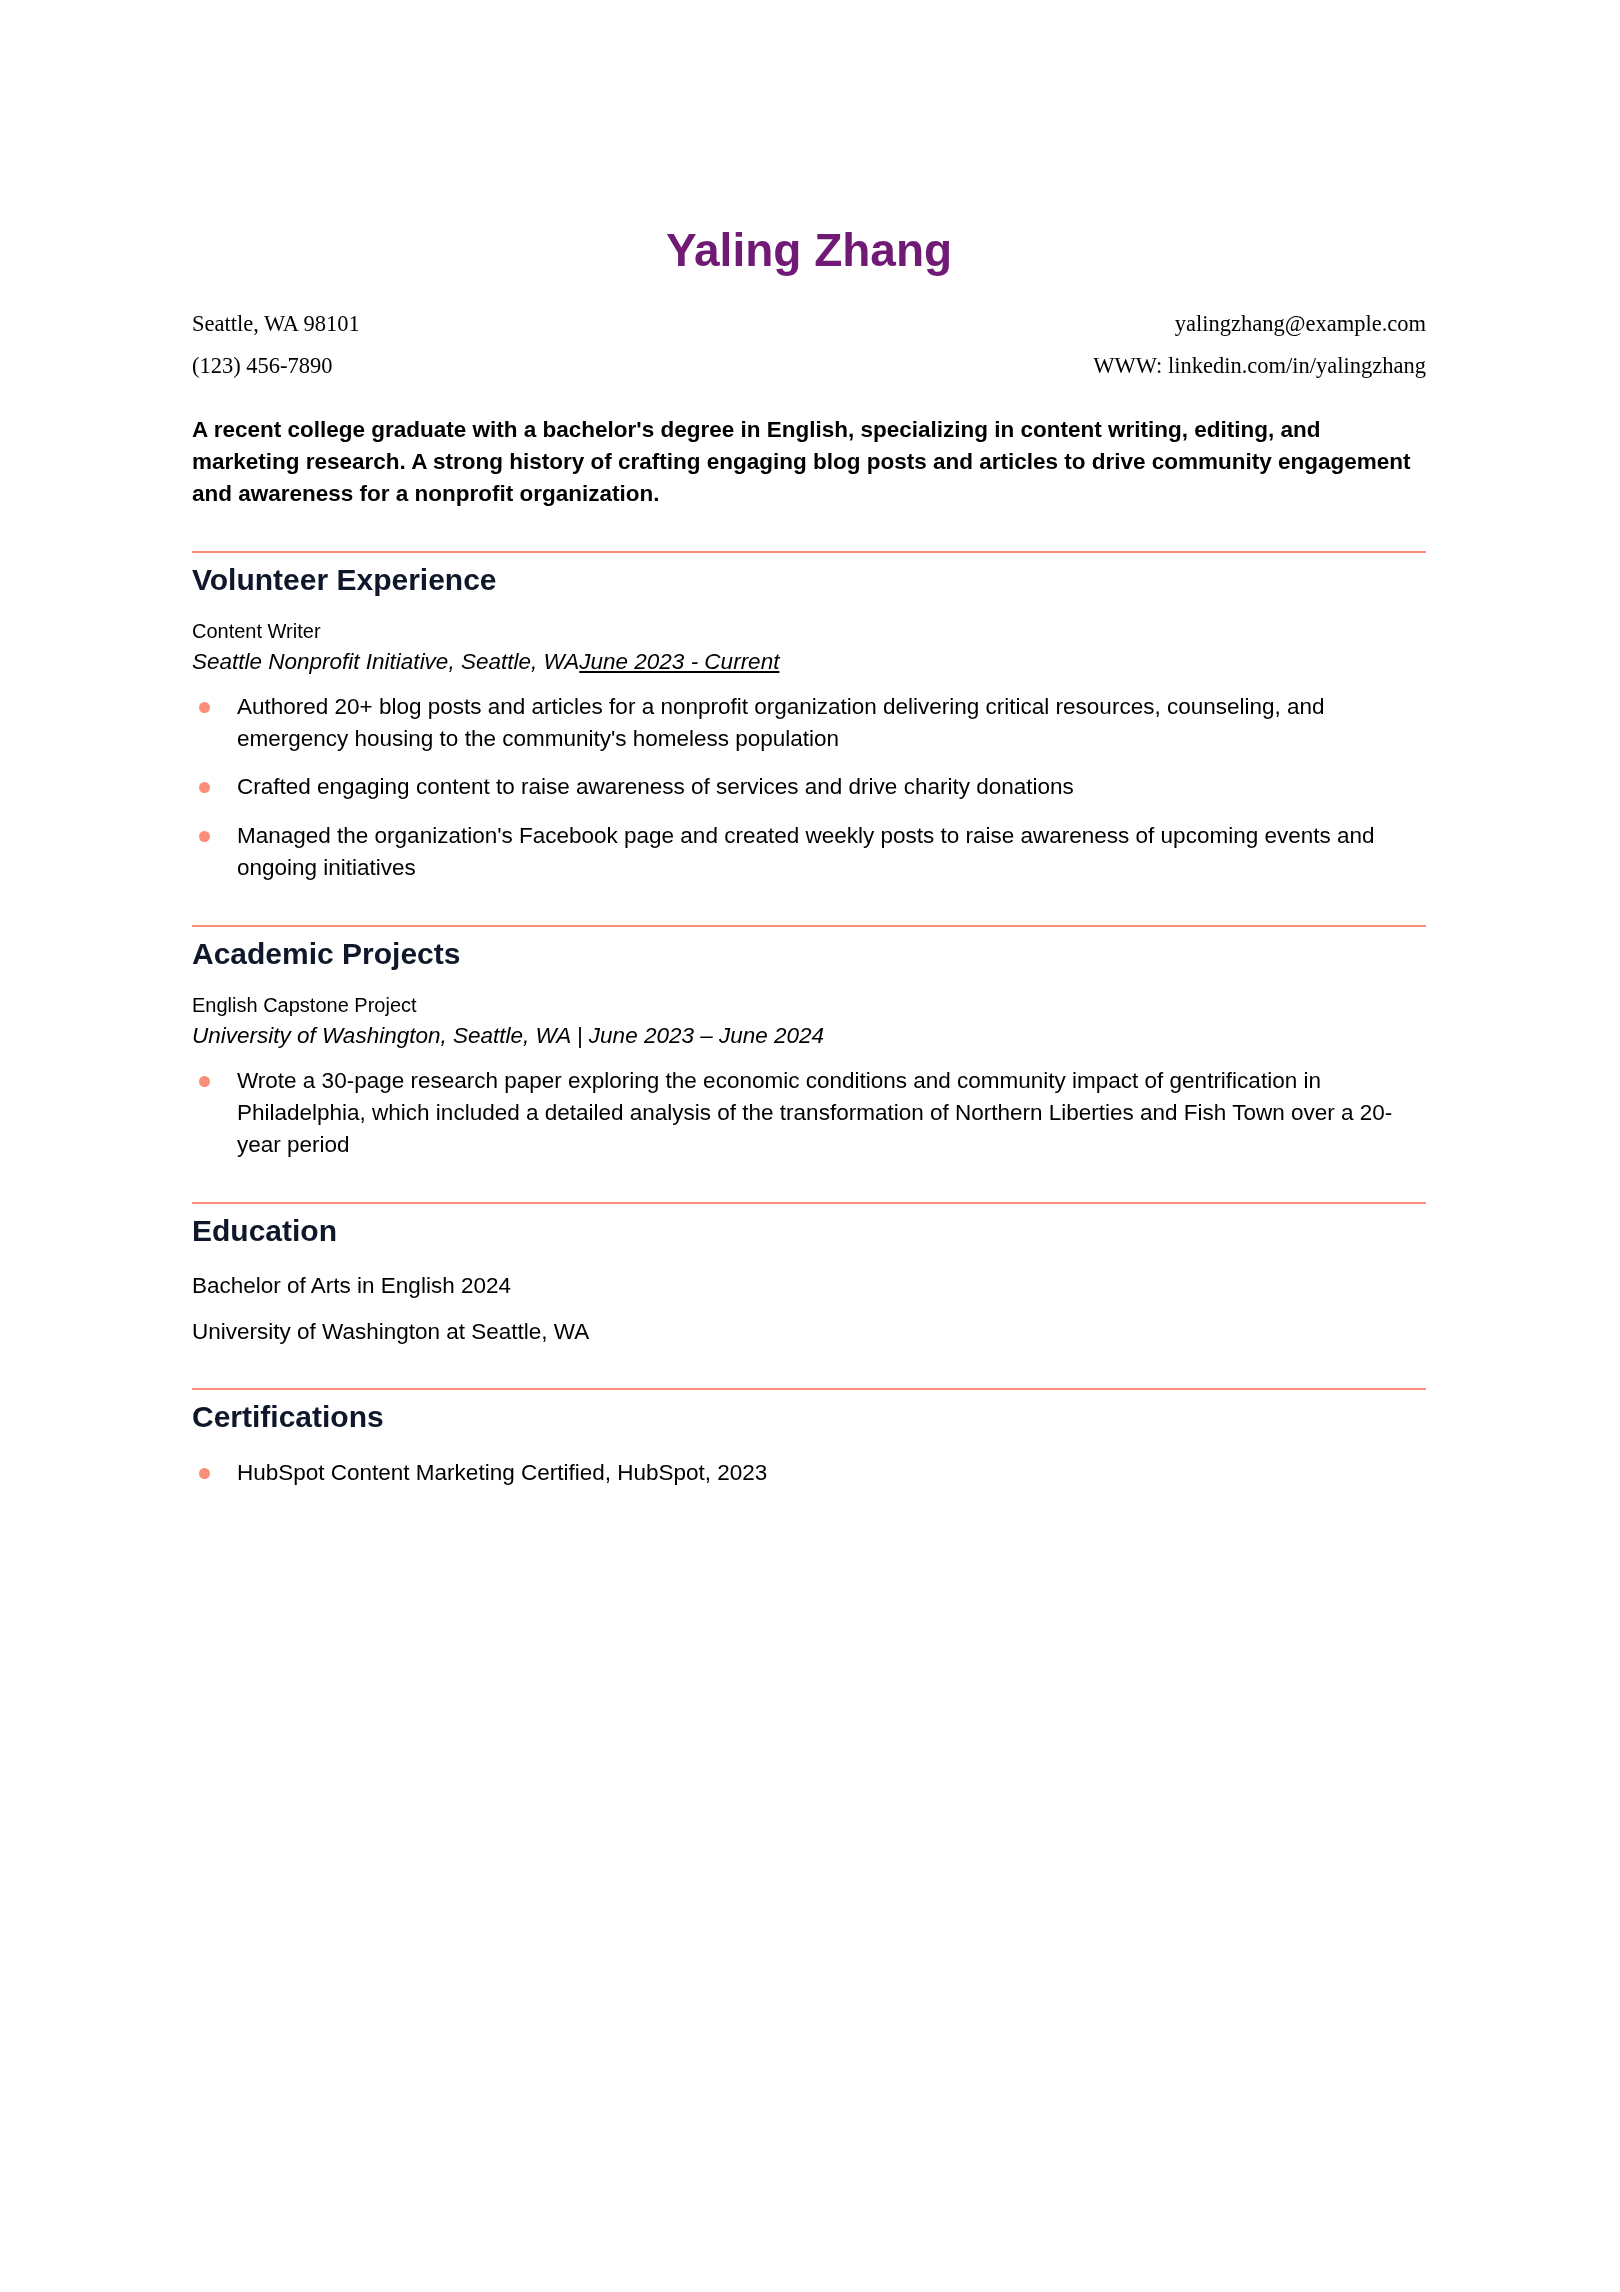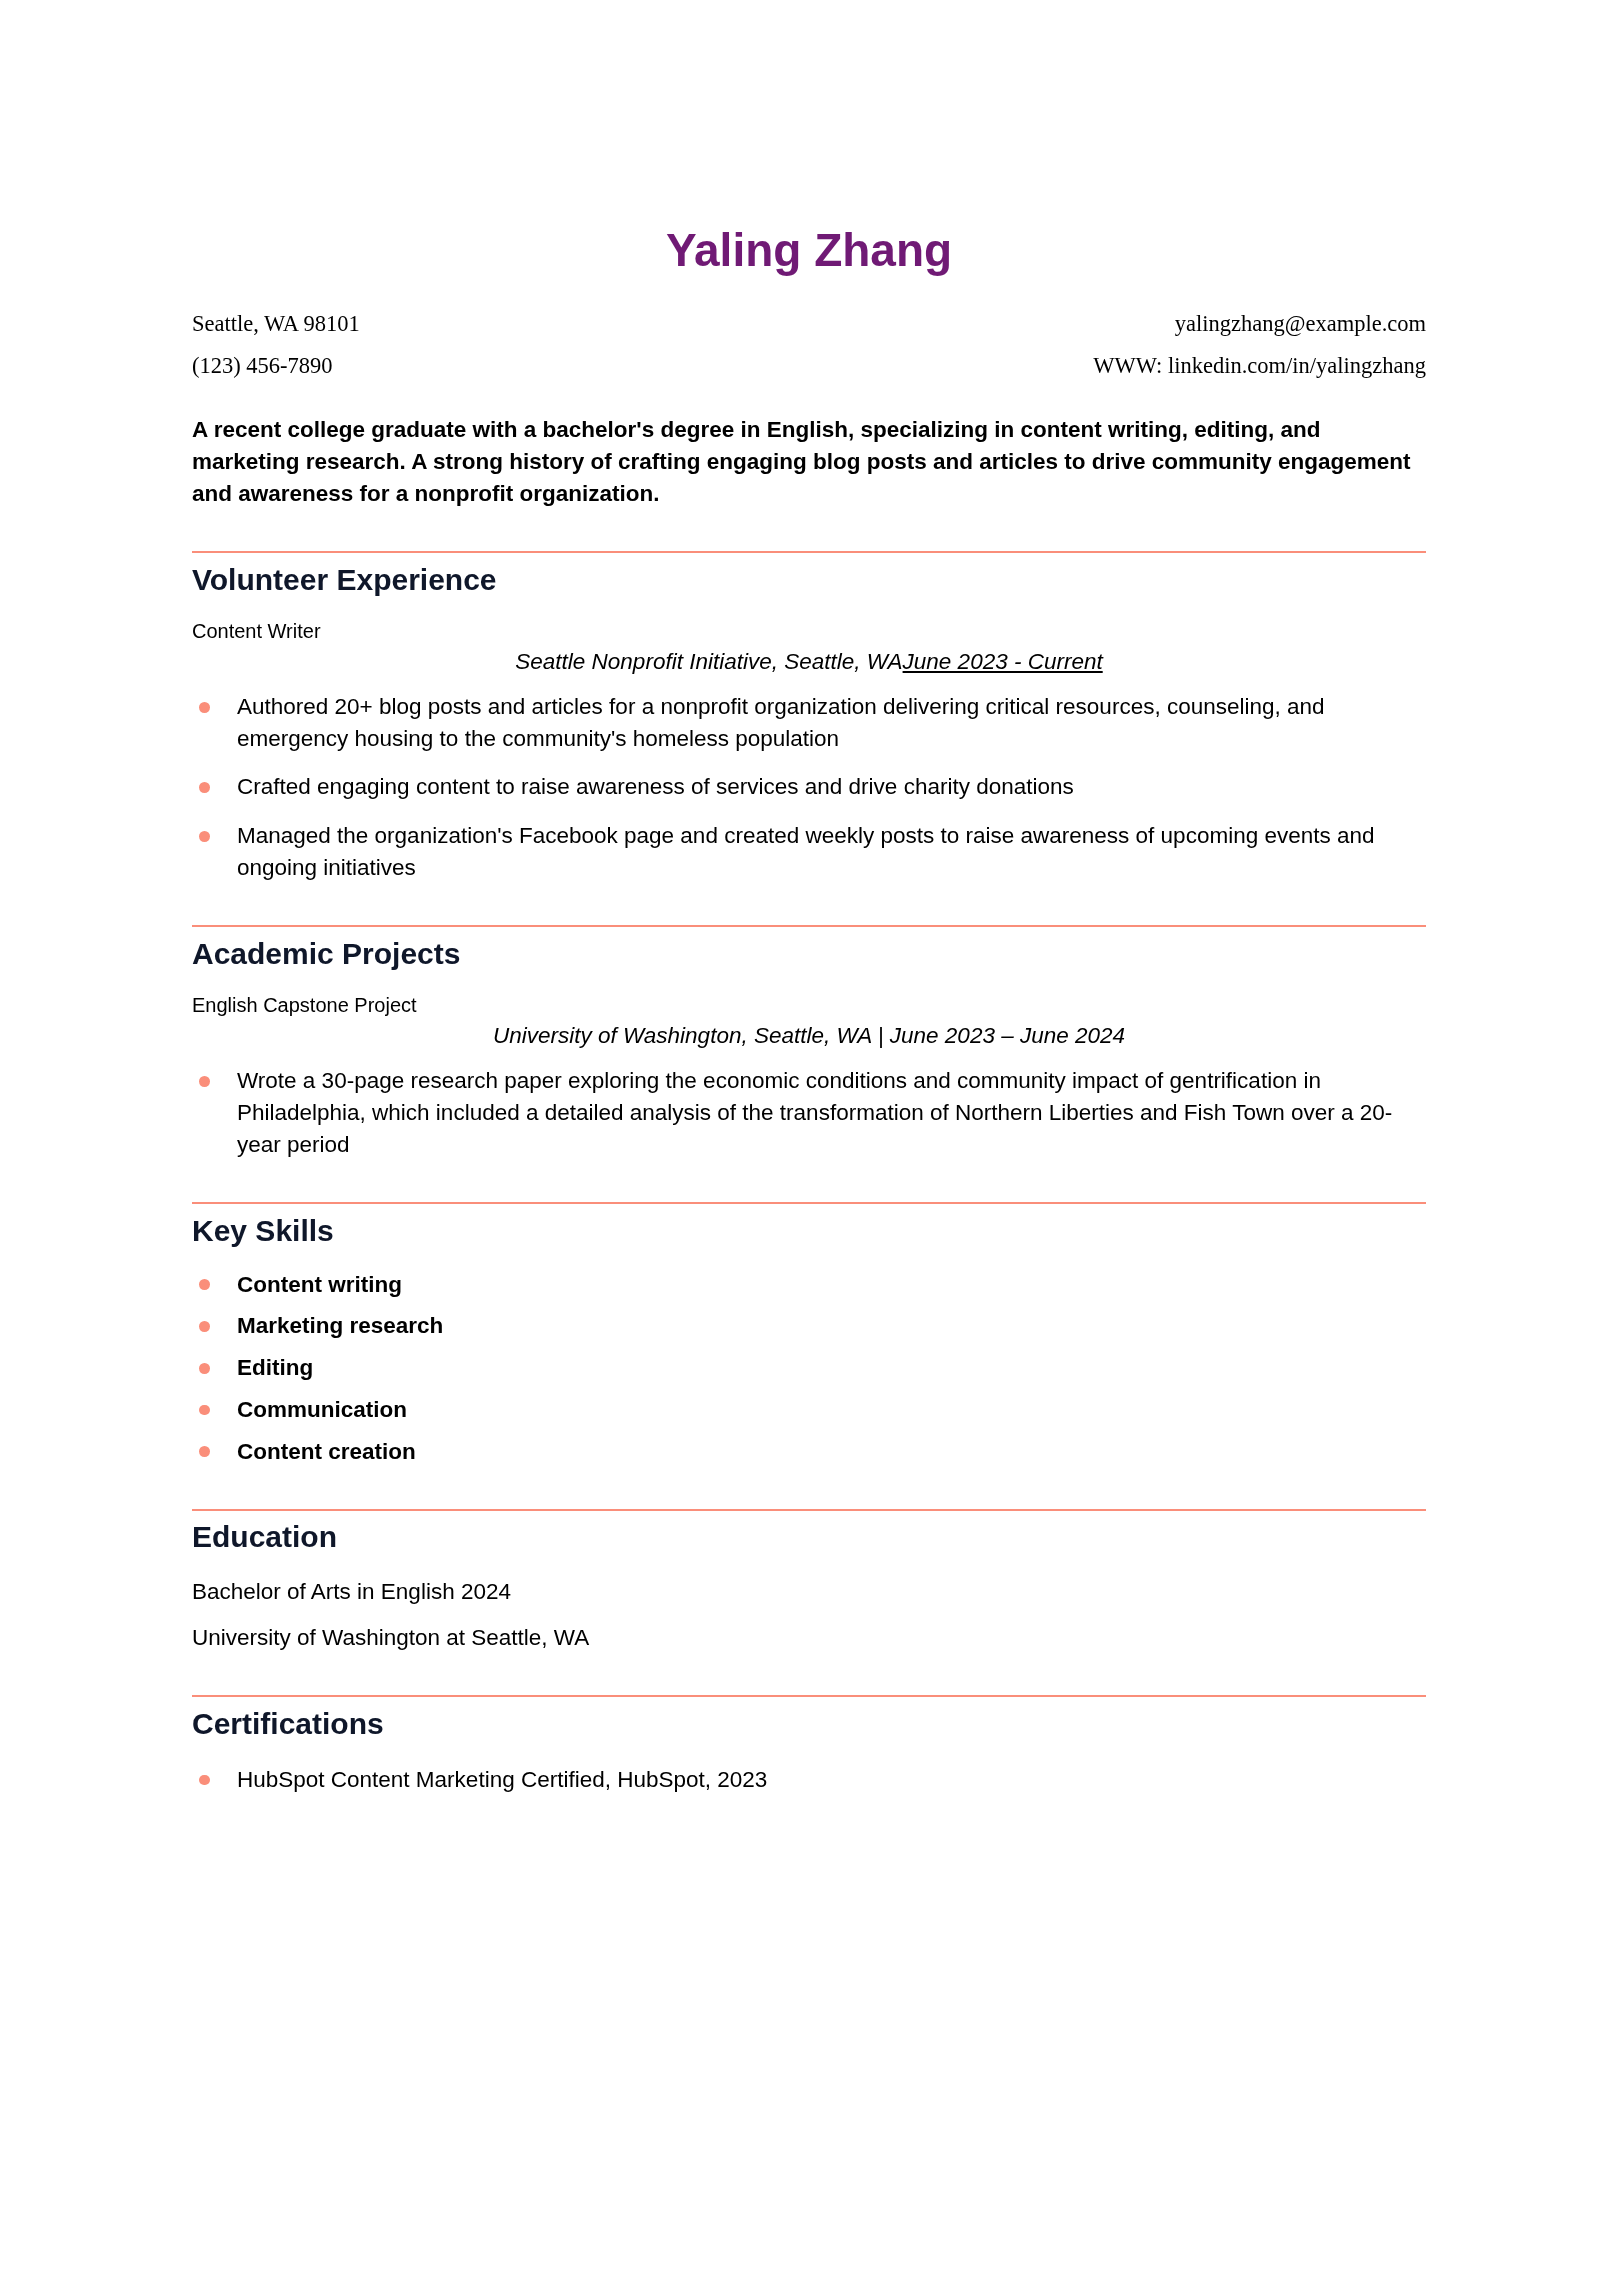--- a/index.html
+++ b/index.html
@@ -74,21 +74,21 @@
     margin-bottom: 13.7px;
   }
   .entry-title {
     font-size: 20px;
     font-weight: normal;
     line-height: 1.35;
     margin-bottom: 2px;
   }
   .entry-meta {
     display: flex;
-    justify-content: center;
+    justify-content: flex-start;
     align-items: baseline;
     font-size: 22.5px;
     font-style: italic;
     line-height: 1.35;
   }
   .entry-org {
     white-space: nowrap;
   }
   .entry-dates {
     white-space: nowrap;
@@ -184,32 +184,20 @@
       <div class="entry-meta">
         <span class="entry-org">University of Washington, Seattle, WA | June 2023 – June 2024</span>
       </div>
     </div>
 
     <ul class="bullets">
       <li>Wrote a 30-page research paper exploring the economic conditions and community impact of gentrification in Philadelphia, which included a detailed analysis of the transformation of Northern Liberties and Fish Town over a 20-year period</li>
     </ul>
   </div>
 
-  <div class="section">
-    <hr class="section-rule">
-    <h2 class="section-title">Key Skills</h2>
-
-    <ul class="bullets skills">
-      <li>Content writing</li>
-      <li>Marketing research</li>
-      <li>Editing</li>
-      <li>Communication</li>
-      <li>Content creation</li>
-    </ul>
-  </div>
 
   <div class="section edu">
     <hr class="section-rule">
     <h2 class="section-title">Education</h2>
     <div class="edu-line">Bachelor of Arts in English 2024</div>
     <div class="edu-line">University of Washington at Seattle, WA</div>
   </div>
 
   <div class="section certs">
     <hr class="section-rule">

